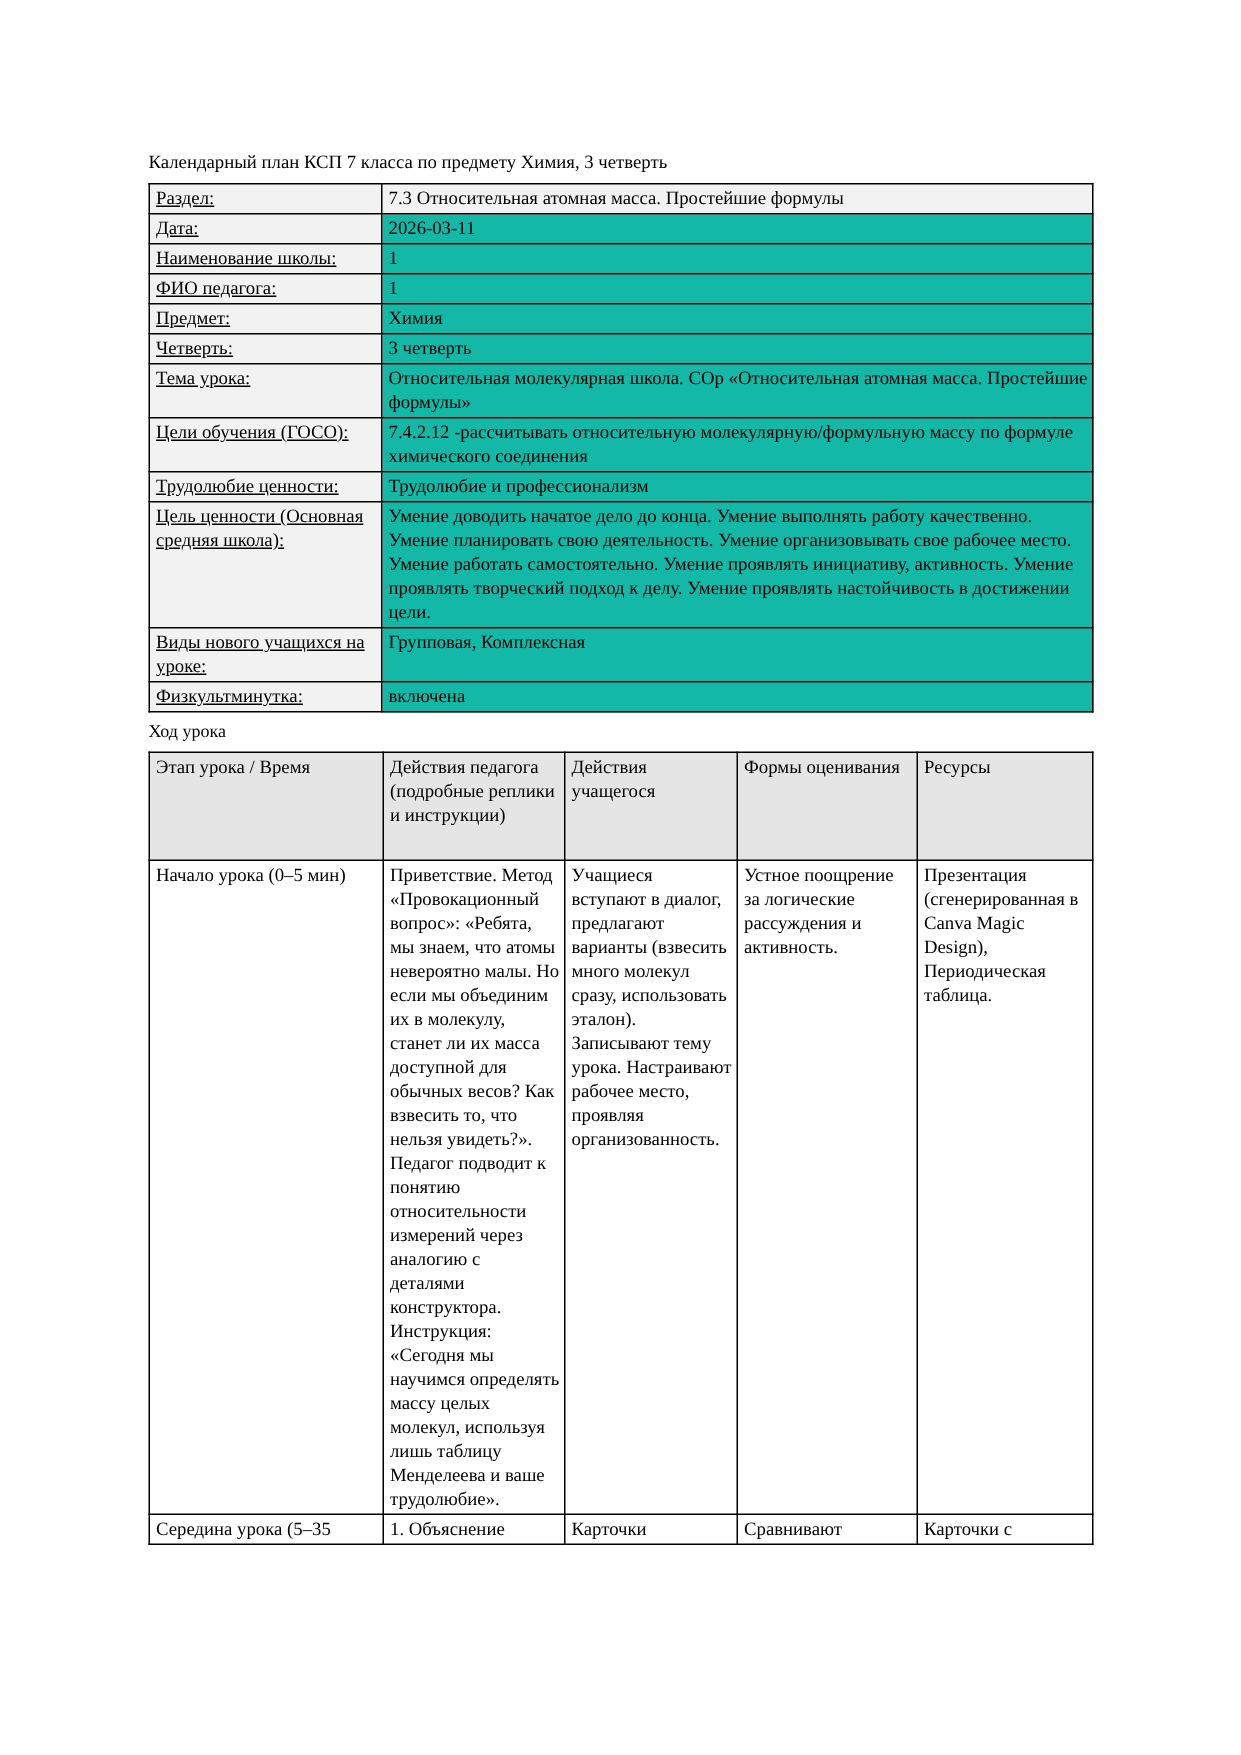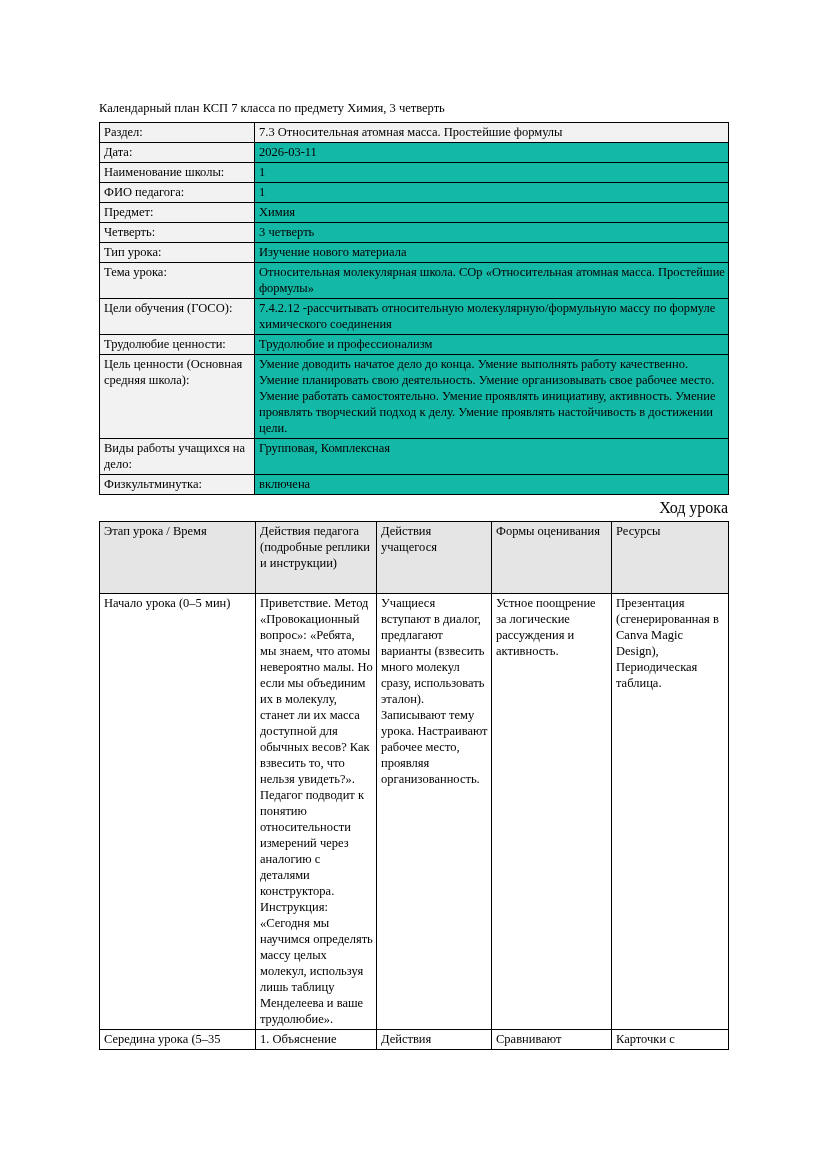--- a/index.html
+++ b/index.html
@@ -41,32 +41,32 @@
     padding: 1px 3px 2px 4px;
     font-weight: normal;
     text-align: left;
     word-wrap: break-word;
     overflow-wrap: break-word;
     hyphens: none;
   }
   table.kv td.label {
     width: 155px;
     background: #f2f2f2;
+    text-decoration: underline;
   }
   table.kv td.value {
     background: #14b8a6;
   }
   table.kv tr.first td {
     background: #f2f2f2;
   }
   .section-label {
-    font-size: 16px;
+    font-size: 12px;
     line-height: 17px;
     margin: 4px 0 5px 0;
-    text-align: right;
   }
   table.flow th {
     background: #e5e5e5;
   }
   table.flow col.c0 { width: 156px; }
   table.flow col.c1 { width: 121px; }
   table.flow col.c2 { width: 115px; }
   table.flow col.c3 { width: 120px; }
   table.flow col.c4 { width: 117px; }
   table.flow th.hdr {
@@ -105,41 +105,37 @@
         </tr>
         <tr>
           <td class="label">Предмет:</td>
           <td class="value">Химия</td>
         </tr>
         <tr>
           <td class="label">Четверть:</td>
           <td class="value">3 четверть</td>
         </tr>
         <tr>
-          <td class="label">Тип урока:</td>
-          <td class="value">Изучение нового материала</td>
-        </tr>
-        <tr>
           <td class="label">Тема урока:</td>
           <td class="value">Относительная молекулярная школа. СОр «Относительная атомная масса. Простейшие формулы»</td>
         </tr>
         <tr>
           <td class="label">Цели обучения (ГОСО):</td>
           <td class="value">7.4.2.12 -рассчитывать относительную молекулярную/формульную массу по формуле химического соединения</td>
         </tr>
         <tr>
           <td class="label">Трудолюбие ценности:</td>
           <td class="value">Трудолюбие и профессионализм</td>
         </tr>
         <tr>
           <td class="label">Цель ценности (Основная средняя школа):</td>
           <td class="value">Умение доводить начатое дело до конца. Умение выполнять работу качественно. Умение планировать свою деятельность. Умение организовывать свое рабочее место. Умение работать самостоятельно. Умение проявлять инициативу, активность. Умение проявлять творческий подход к делу. Умение проявлять настойчивость в достижении цели.</td>
         </tr>
         <tr>
-          <td class="label">Виды работы учащихся на дело:</td>
+          <td class="label">Виды нового учащихся на уроке:</td>
           <td class="value">Групповая, Комплексная</td>
         </tr>
         <tr>
           <td class="label">Физкультминутка:</td>
           <td class="value">включена</td>
         </tr>
       </tbody>
   </table>
 
   <p class="section-label">Ход урока</p>
@@ -165,20 +161,20 @@
         <tr>
           <td>Начало урока (0–5 мин)</td>
           <td>Приветствие. Метод «Провокационный вопрос»: «Ребята, мы знаем, что атомы невероятно малы. Но если мы объединим их в молекулу, станет ли их масса доступной для обычных весов? Как взвесить то, что нельзя увидеть?». Педагог подводит к понятию относительности измерений через аналогию с деталями конструктора. Инструкция: «Сегодня мы научимся определять массу целых молекул, используя лишь таблицу Менделеева и ваше трудолюбие».</td>
           <td>Учащиеся вступают в диалог, предлагают варианты (взвесить много молекул сразу, использовать эталон). Записывают тему урока. Настраивают рабочее место, проявляя организованность.</td>
           <td>Устное поощрение за логические рассуждения и активность.</td>
           <td>Презентация (сгенерированная в Canva Magic Design), Периодическая таблица.</td>
         </tr>
         <tr>
           <td>Середина урока (5–35</td>
           <td>1. Объяснение</td>
-          <td>Действия</td>
+          <td>Карточки</td>
           <td>Сравнивают</td>
           <td>Карточки с</td>
         </tr>
       </tbody>
   </table>
 
 </div>
 
 </body></html>

